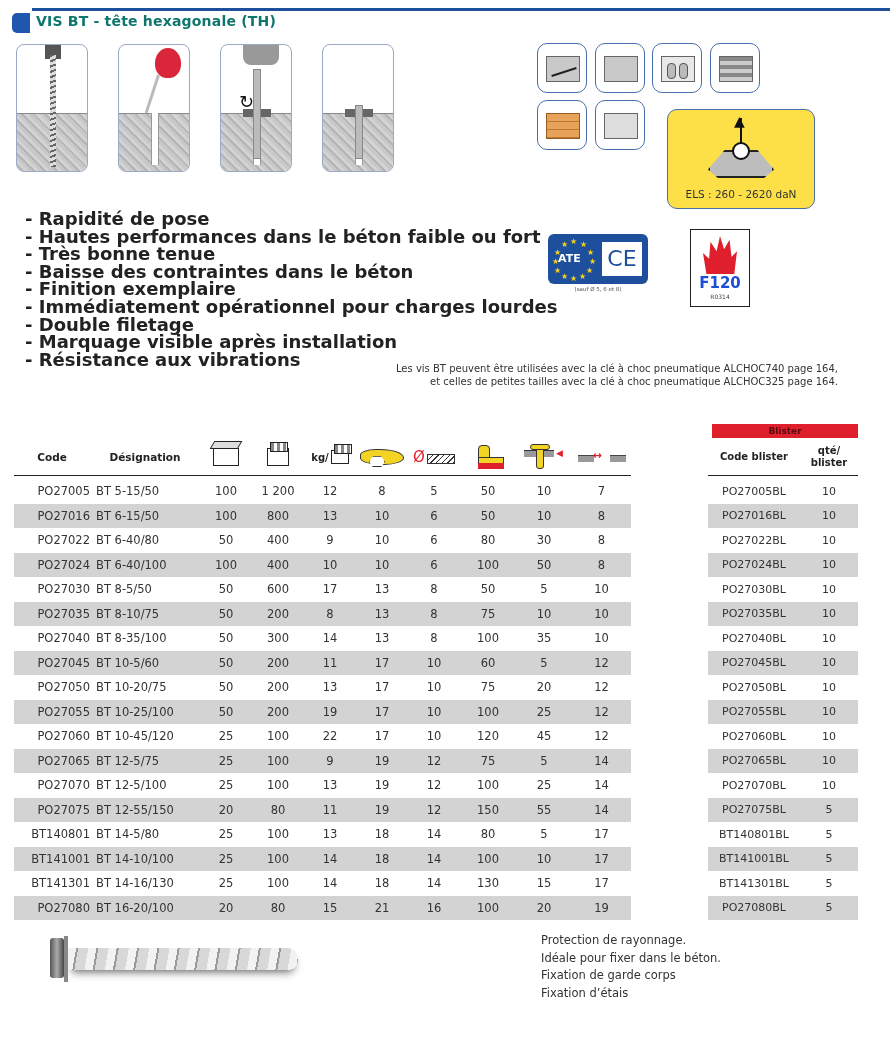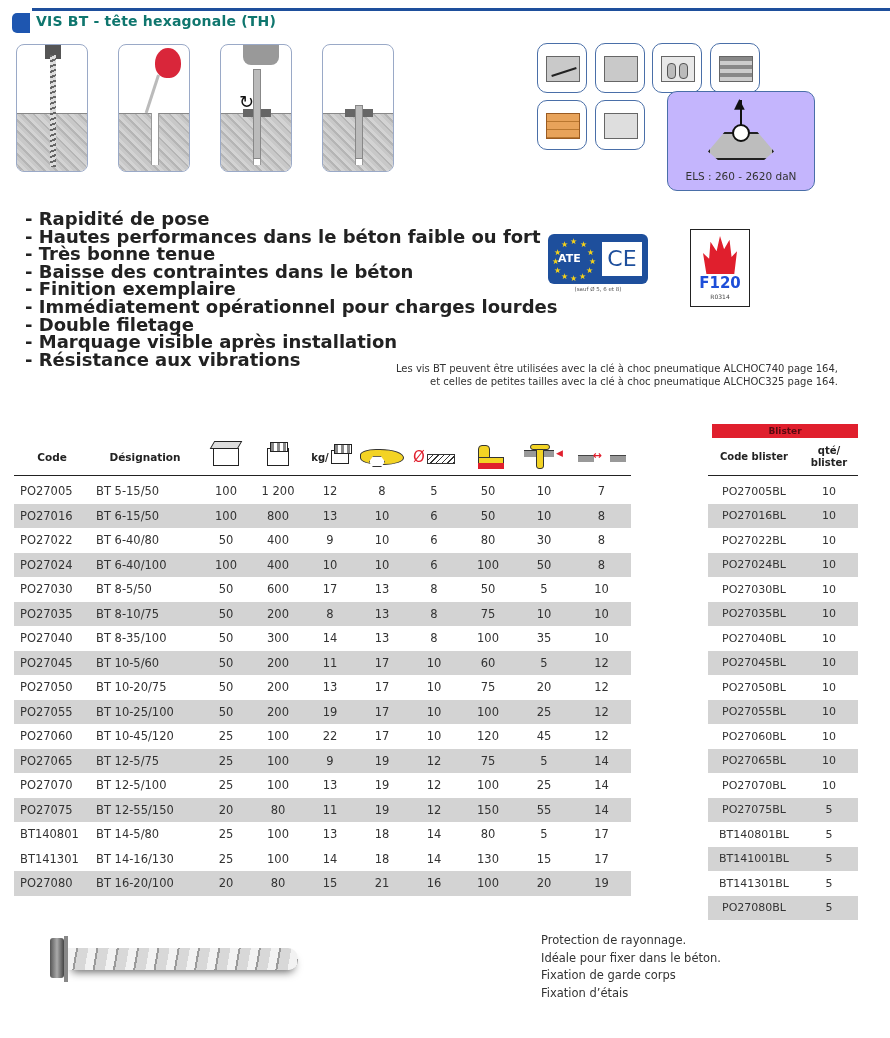--- a/index.html
+++ b/index.html
@@ -30,21 +30,21 @@
   .mat { position: absolute; width: 50px; height: 50px; border: 1.5px solid #4a6fa8; border-radius: 10px; background: #fff; overflow: hidden; }
   .mat .blk { position: absolute; left: 8px; top: 12px; width: 34px; height: 26px; background: #c9c9c9; border: 1px solid #666; }
   .mat .blk.cracked::after { content: ""; position: absolute; left: 4px; top: 14px; width: 26px; height: 2px; background: #222; transform: rotate(-18deg); }
   .mat .blk.hollow { background: #e8e8e8; }
   .mat .blk.hollow::before, .mat .blk.hollow::after { content: ""; position: absolute; top: 6px; width: 7px; height: 14px; border: 1.5px solid #555; border-radius: 4px; background: #bbb; }
   .mat .blk.hollow::before { left: 5px; } .mat .blk.hollow::after { left: 17px; }
   .mat .blk.layers { background: repeating-linear-gradient(180deg,#888 0 4px,#ccc 4px 8px); }
   .mat .blk.brick { background: repeating-linear-gradient(180deg,#e8a35a 0 7px,#b9772f 7px 8px); border-color: #9a5b22; }
   .mat .blk.light { background: #dedede; }
 
-  .els-box { position: absolute; left: 667px; top: 91px; width: 148px; height: 100px; border: 1.5px solid #4a6fa8; border-radius: 10px; background: #c4b5fd; }
+  .els-box { position: absolute; left: 667px; top: 109px; width: 148px; height: 100px; border: 1.5px solid #4a6fa8; border-radius: 10px; background: #fde047; }
   .els-box .arrow { position: absolute; left: 72px; top: 8px; width: 2px; height: 26px; background: #111; }
   .els-box .arrowhead { position: absolute; left: 66px; top: 4px; font-size: 14px; line-height: 1; color: #111; }
   .els-box .ring { position: absolute; left: 64px; top: 32px; width: 18px; height: 18px; border: 2px solid #111; border-radius: 50%; background: #fff; z-index: 2; }
   .els-box .cone { position: absolute; left: 40px; top: 40px; width: 66px; height: 28px; background: #bdbdbd; border: 2px solid #222; clip-path: polygon(25% 0,75% 0,100% 70%,85% 100%,15% 100%,0 70%); }
   .els-box .label { position: absolute; left: 0; right: 0; top: 78px; text-align: center; font-size: 10.5px; color: #333; }
 
   
   .ate { position: absolute; left: 548px; top: 234px; width: 100px; height: 50px; background: #1e4f9c; border-radius: 6px; }
   .ate .stars { position: absolute; left: 4px; top: 4px; width: 44px; height: 42px; color: #f5d21a; font-size: 8px; line-height: 1; }
   .ate .stars span { position: absolute; }
@@ -60,21 +60,21 @@
   
   .features { position: absolute; left: 25px; top: 210px; list-style: none; }
   .features li { font-size: 18px; font-weight: bold; color: #222; line-height: 17.6px; white-space: nowrap; }
 
   .note { position: absolute; left: 380px; top: 362px; width: 458px; text-align: right; font-size: 10px; color: #333; line-height: 13px; }
 
   
   .main-table { position: absolute; left: 14px; top: 440px; width: 617px; border-collapse: collapse; font-size: 11.5px; color: #333; }
   .main-table th { height: 35px; font-size: 10.5px; font-weight: bold; color: #222; vertical-align: middle; border-bottom: 1.5px solid #222; padding: 0; }
   .main-table td { height: 24.5px; padding: 0; text-align: center; vertical-align: middle; }
-  .main-table td.code { text-align: left; padding-left: 6px; }
+  .main-table td.code { text-align: right; padding-left: 6px; }
   .main-table td.desig { text-align: left; padding-left: 6px; }
   .main-table tr.alt td { background: #d3d3d3; }
   .main-table tr.blank td { height: 4px; }
 
   .hdr-ico { display: inline-block; position: relative; vertical-align: middle; }
   .ico-box { width: 26px; height: 18px; border: 1.5px solid #222; background: #fff; position: relative; }
   .ico-box::before { content: ""; position: absolute; left: -2px; top: -8px; width: 26px; height: 6px; border: 1.5px solid #222; background: #ddd; transform: skewX(-30deg); }
   .ico-carton { width: 22px; height: 18px; border: 1.5px solid #222; background: #fff; }
   .ico-carton::before { content: ""; position: absolute; left: 2px; top: -7px; width: 16px; height: 8px; background: repeating-linear-gradient(90deg,#888 0 3px,#fff 3px 6px); border: 1px solid #222; }
   .ico-hex { width: 44px; height: 16px; background: #f3d324; border: 1.5px solid #333; border-radius: 40% 60% 50% 50%; }
@@ -427,20 +427,32 @@
         <td class="desig">BT 14-5/80</td>
         <td>25</td>
         <td>100</td>
         <td>13</td>
         <td>18</td>
         <td>14</td>
         <td>80</td>
         <td>5</td>
         <td>17</td>
       </tr>
+      <tr class="alt">
+        <td class="code">BT141001</td>
+        <td class="desig">BT 14-10/100</td>
+        <td>25</td>
+        <td>100</td>
+        <td>14</td>
+        <td>18</td>
+        <td>14</td>
+        <td>100</td>
+        <td>10</td>
+        <td>17</td>
+      </tr>
       <tr>
         <td class="code">BT141301</td>
         <td class="desig">BT 14-16/130</td>
         <td>25</td>
         <td>100</td>
         <td>14</td>
         <td>18</td>
         <td>14</td>
         <td>130</td>
         <td>15</td>

